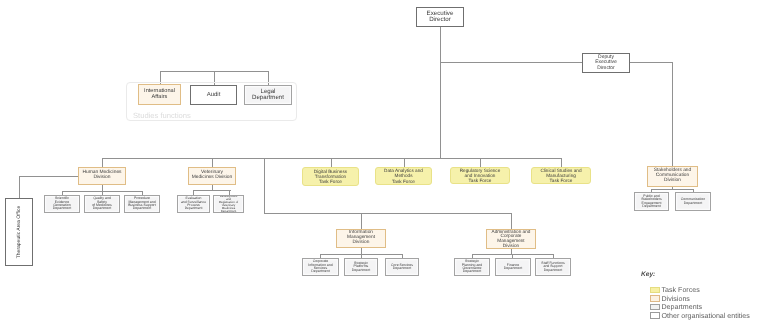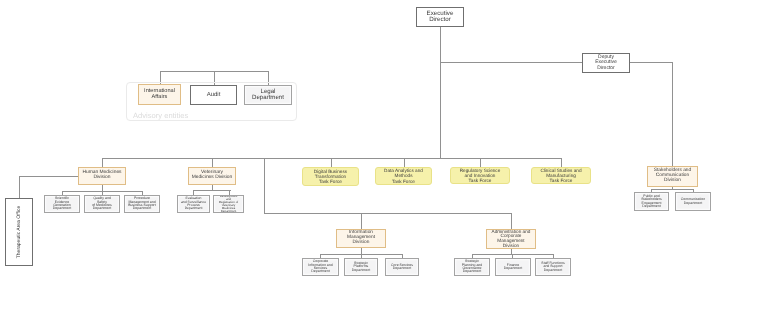--- a/index.html
+++ b/index.html
@@ -71,21 +71,21 @@
   <i class="ln" style="left:472px;top:254px;width:82px;height:1px"></i>
   <i class="ln" style="left:472px;top:254px;width:1px;height:5px"></i>
   <i class="ln" style="left:512px;top:254px;width:1px;height:5px"></i>
   <i class="ln" style="left:553px;top:254px;width:1px;height:5px"></i>
   <i class="ln" style="left:672px;top:186px;width:1px;height:4px"></i>
   <i class="ln" style="left:651px;top:189px;width:43px;height:1px"></i>
   <i class="ln" style="left:651px;top:189px;width:1px;height:4px"></i>
   <i class="ln" style="left:693px;top:189px;width:1px;height:4px"></i>
 
   <div class="grp" style="left:126px;top:82px;width:171px;height:39px"></div>
-  <div class="grp-label" style="left:133px;top:111px">Advisory entities</div>
+  <div class="grp-label" style="left:133px;top:111px">Studies functions</div>
 
   <div class="node n-other" style="left:416px;top:7px;width:48px;height:20px;font-size:6.2px">
       <span style="">Executive
 Director</span>
     </div>
   <div class="node n-other" style="left:582px;top:53px;width:48px;height:20px;font-size:5.0px">
       <span style="">Deputy
 Executive
 Director</span>
     </div>
@@ -213,13 +213,32 @@
   <div class="node n-tf" style="left:531px;top:167px;width:60px;height:17px;font-size:4.7px">
       <span style="width:42px;">Clinical Studies and
 Manufacturing
 Task Force</span>
     </div>
 
   <div id="tao" style="left:5px;top:198px;width:28px;height:68px">
       <span>Therapeutic Area Office</span>
     </div>
 
+  <div id="legend" style="left:641px;top:271px;width:122px;height:50px">
+    <div class="lg-title" style="left:0px;top:0px">Key:</div>
+    <div class="lg-row" style="left:9px;top:15px">
+      <span class="lg-sw" style="background:#f7f0a4;border-color:#e5dd80"></span>
+      <span class="lg-tx">Task Forces</span>
+    </div>
+    <div class="lg-row" style="left:9px;top:23.5px">
+      <span class="lg-sw" style="background:#fcf2e2;border-color:#deb887"></span>
+      <span class="lg-tx">Divisions</span>
+    </div>
+    <div class="lg-row" style="left:9px;top:32px">
+      <span class="lg-sw" style="background:#f2f2f2;border-color:#a0a0a0"></span>
+      <span class="lg-tx">Departments</span>
+    </div>
+    <div class="lg-row" style="left:9px;top:40.5px">
+      <span class="lg-sw" style="background:#ffffff;border-color:#9a9a9a"></span>
+      <span class="lg-tx">Other organisational entities</span>
+    </div>
+  </div>
 </div>
 
 </body></html>

